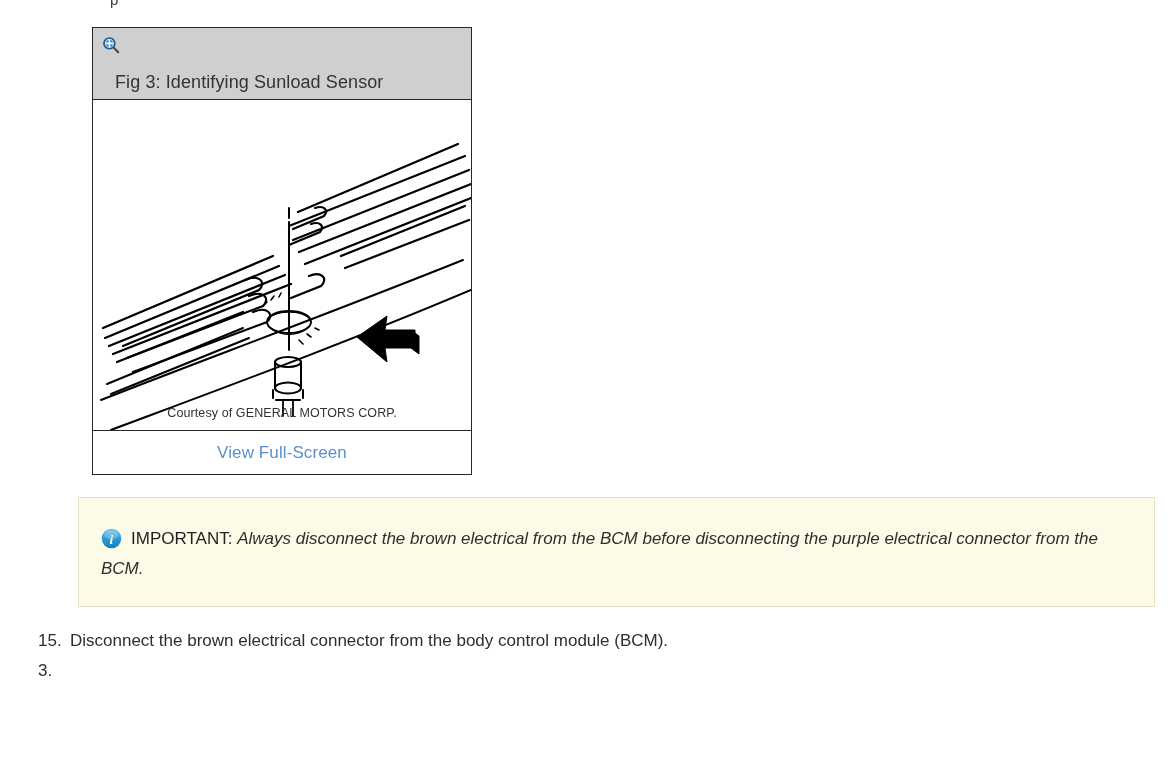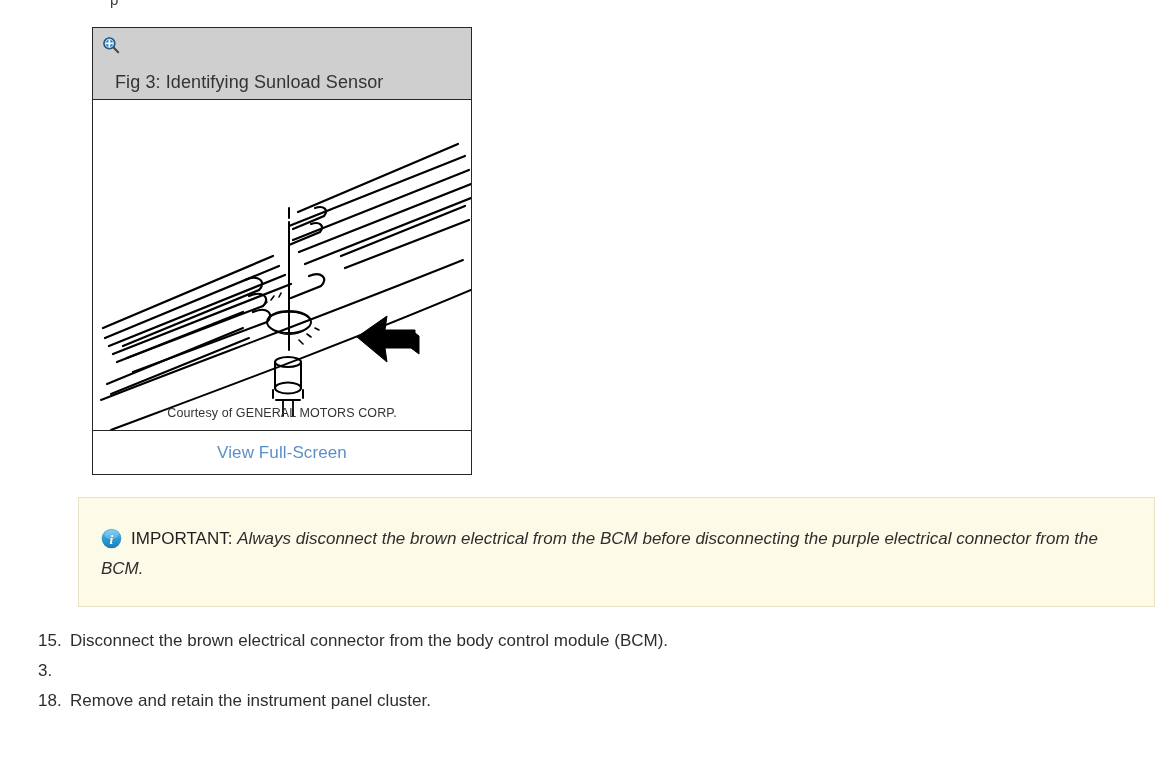--- a/index.html
+++ b/index.html
@@ -290,17 +290,13 @@
 </div>
 
 <div id="procedure-list">
   <div class="list-item">
     <span class="list-number">15.</span>
     <span class="list-text">Disconnect the brown electrical connector from the body control module (BCM).</span>
   </div>
   <div class="list-item">
     <span class="list-number">3.</span>
   </div>
-  <div class="list-item">
-    <span class="list-number">18.</span>
-    <span class="list-text">Remove and retain the instrument panel cluster.</span>
-  </div>
 </div>
 
 </body></html>

